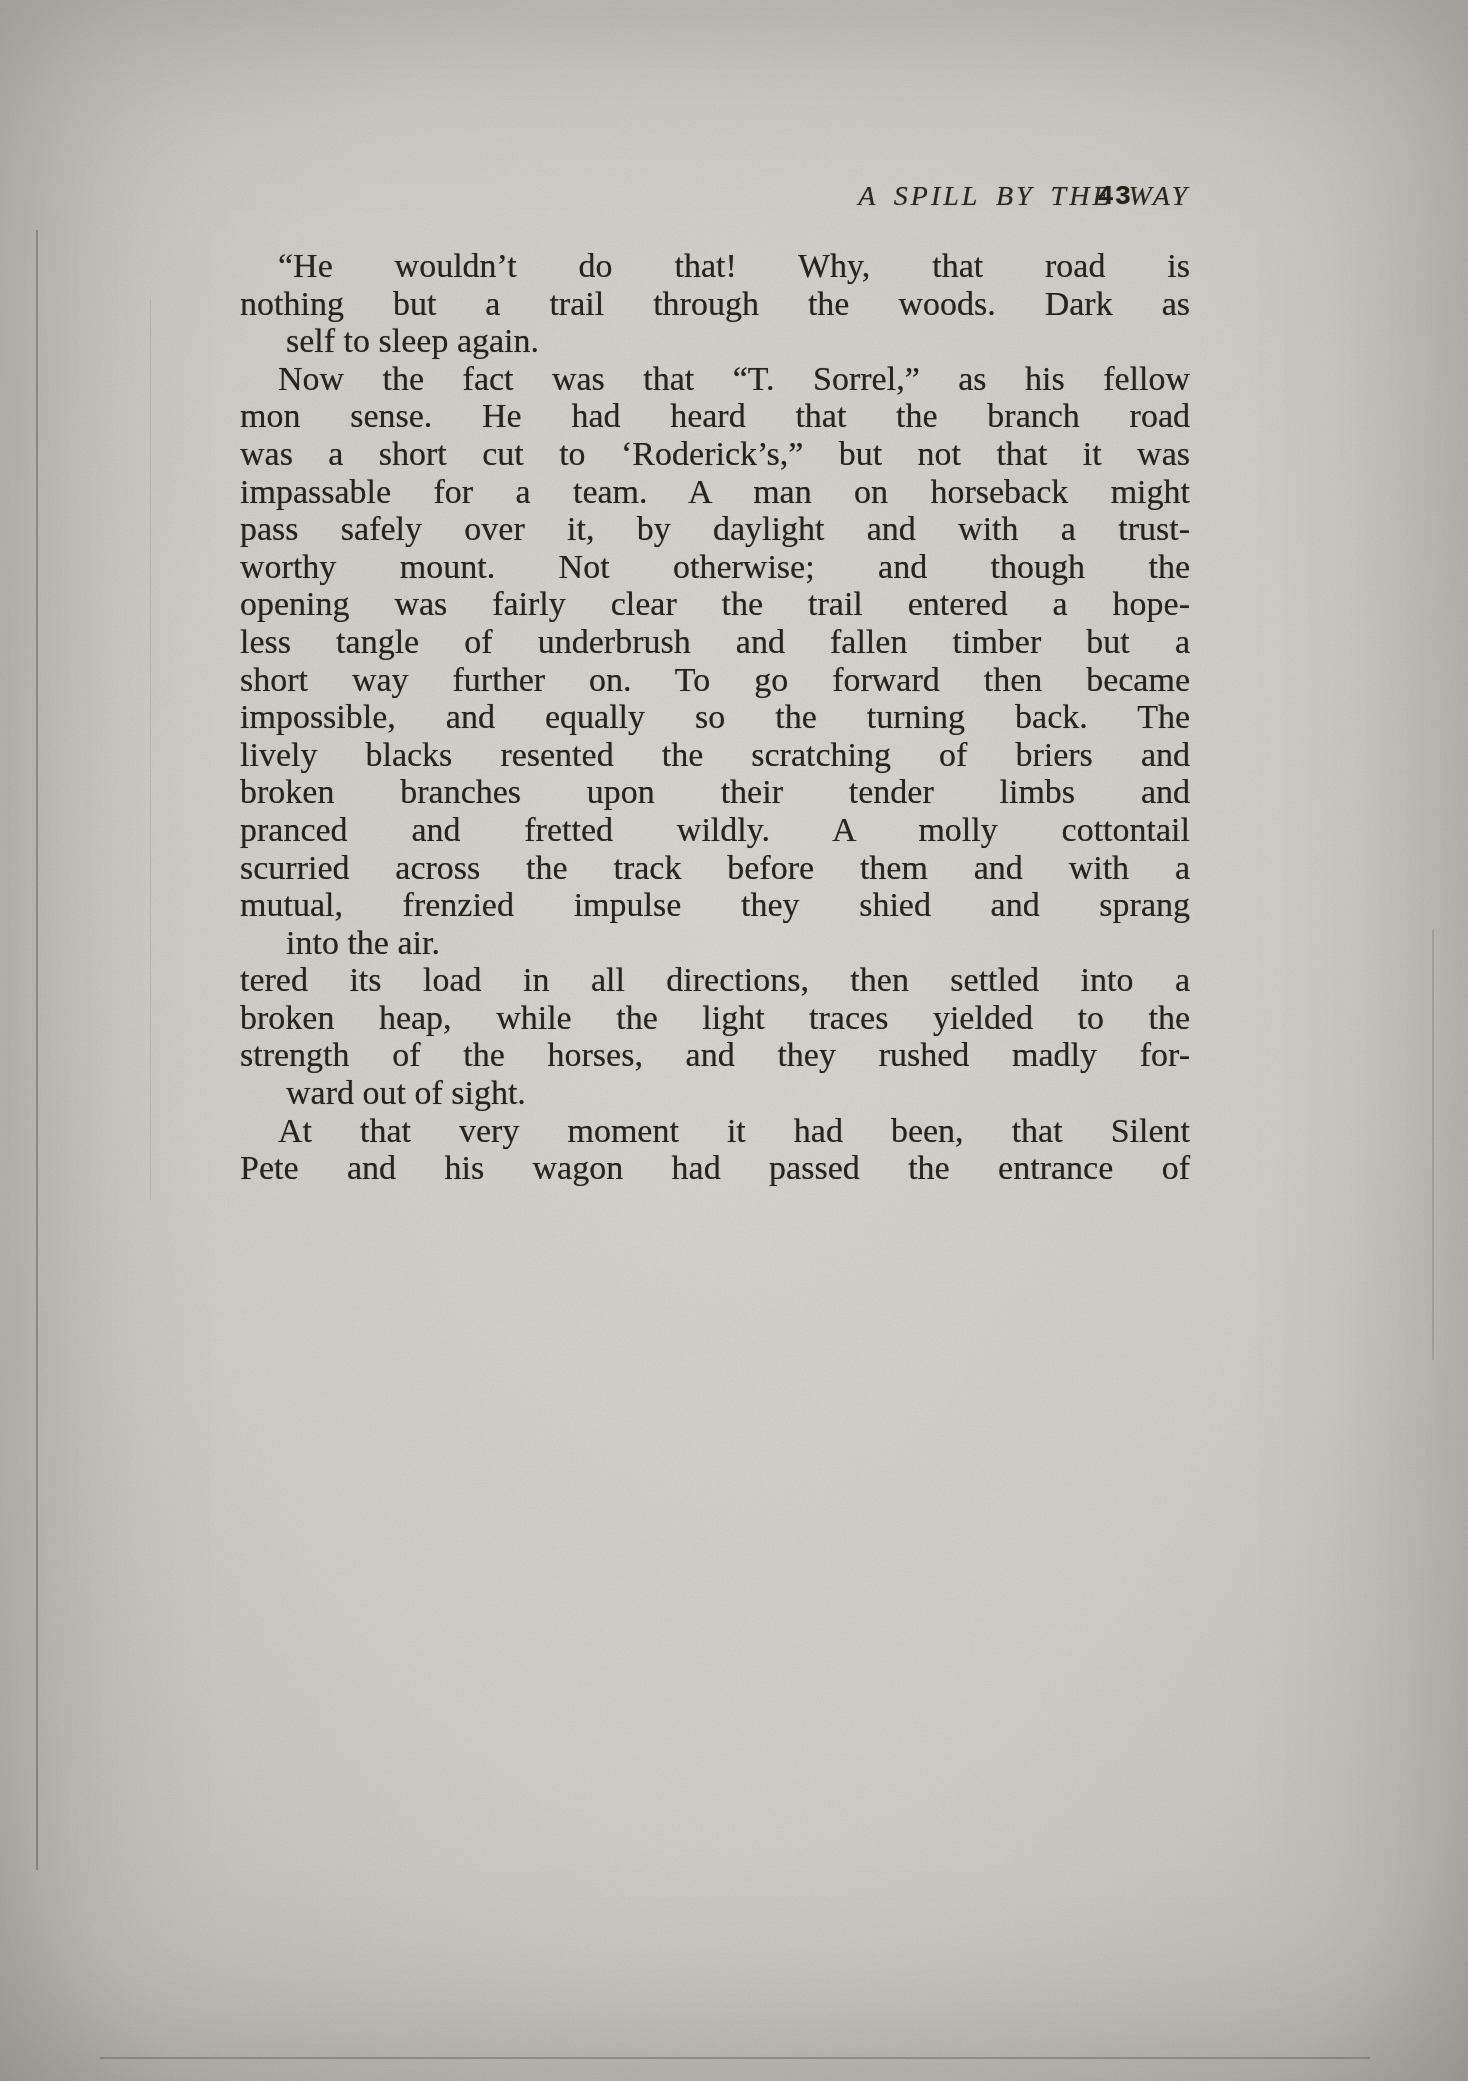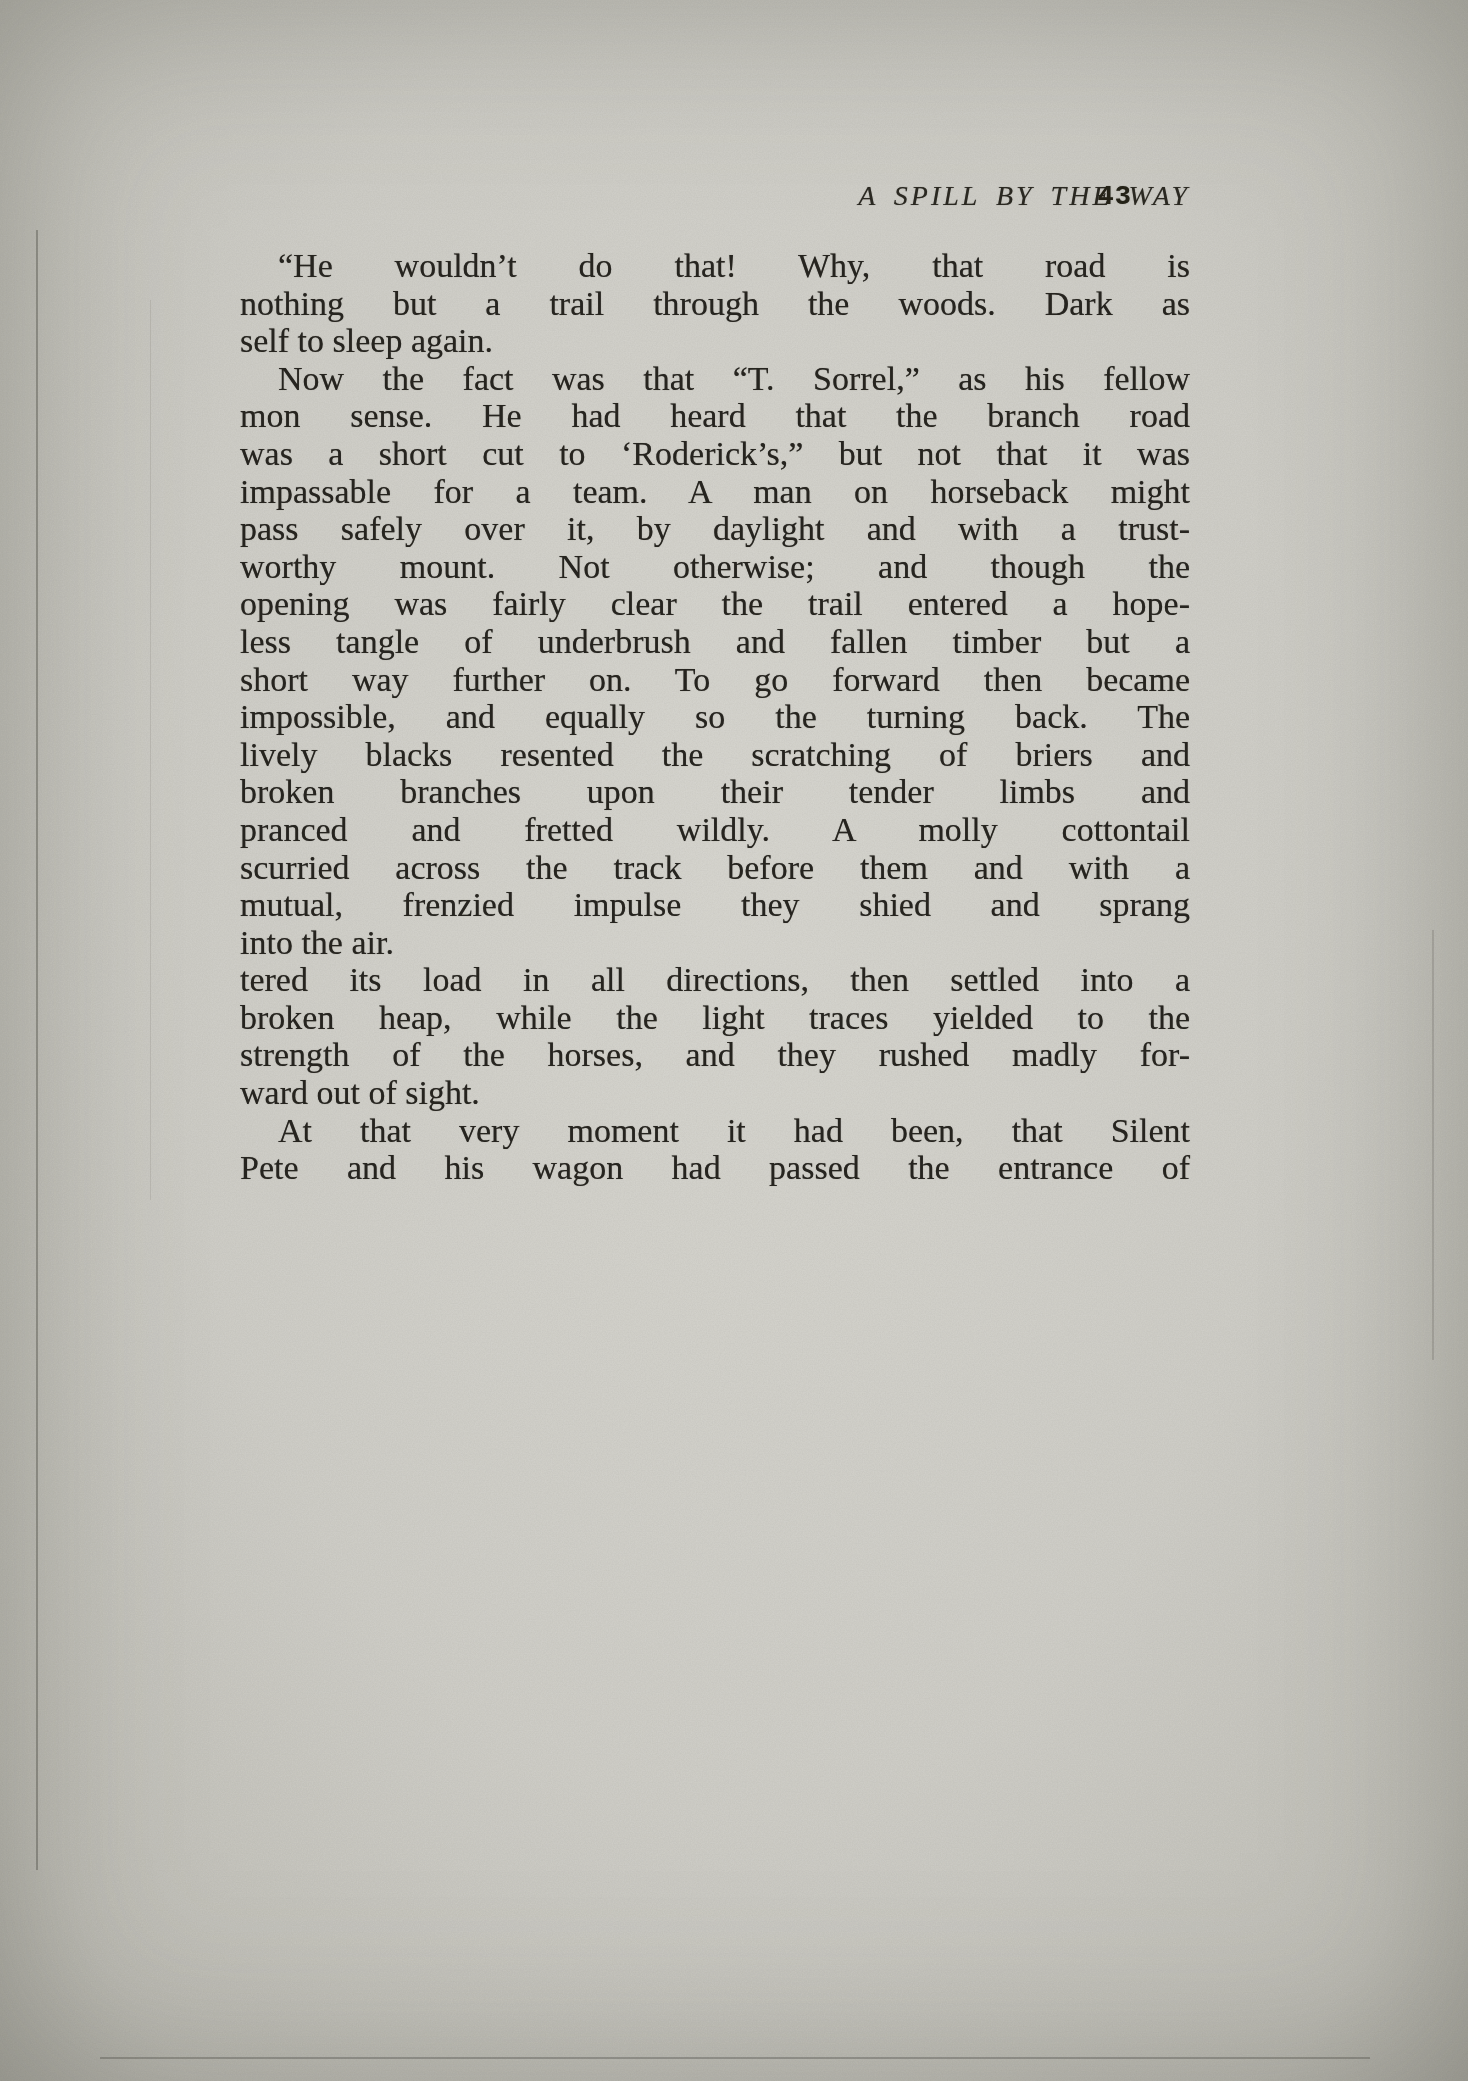--- a/index.html
+++ b/index.html
@@ -107,20 +107,21 @@
   .line {
     text-align: justify;
     text-align-last: justify;
     white-space: normal;
   }
   .line.indent {
     text-indent: 38px;
   }
   .line.endline {
     text-align-last: left;
+    margin-left: 46px;
   }
 </style>
 </head>
 <body>
 
 <div class="page">
 
   <svg class="noise" xmlns="http://www.w3.org/2000/svg" width="1468" height="2081">
     <filter id="grain">
       <feTurbulence type="fractalNoise" baseFrequency="0.82" numOctaves="2" stitchTiles="stitch"></feTurbulence>

